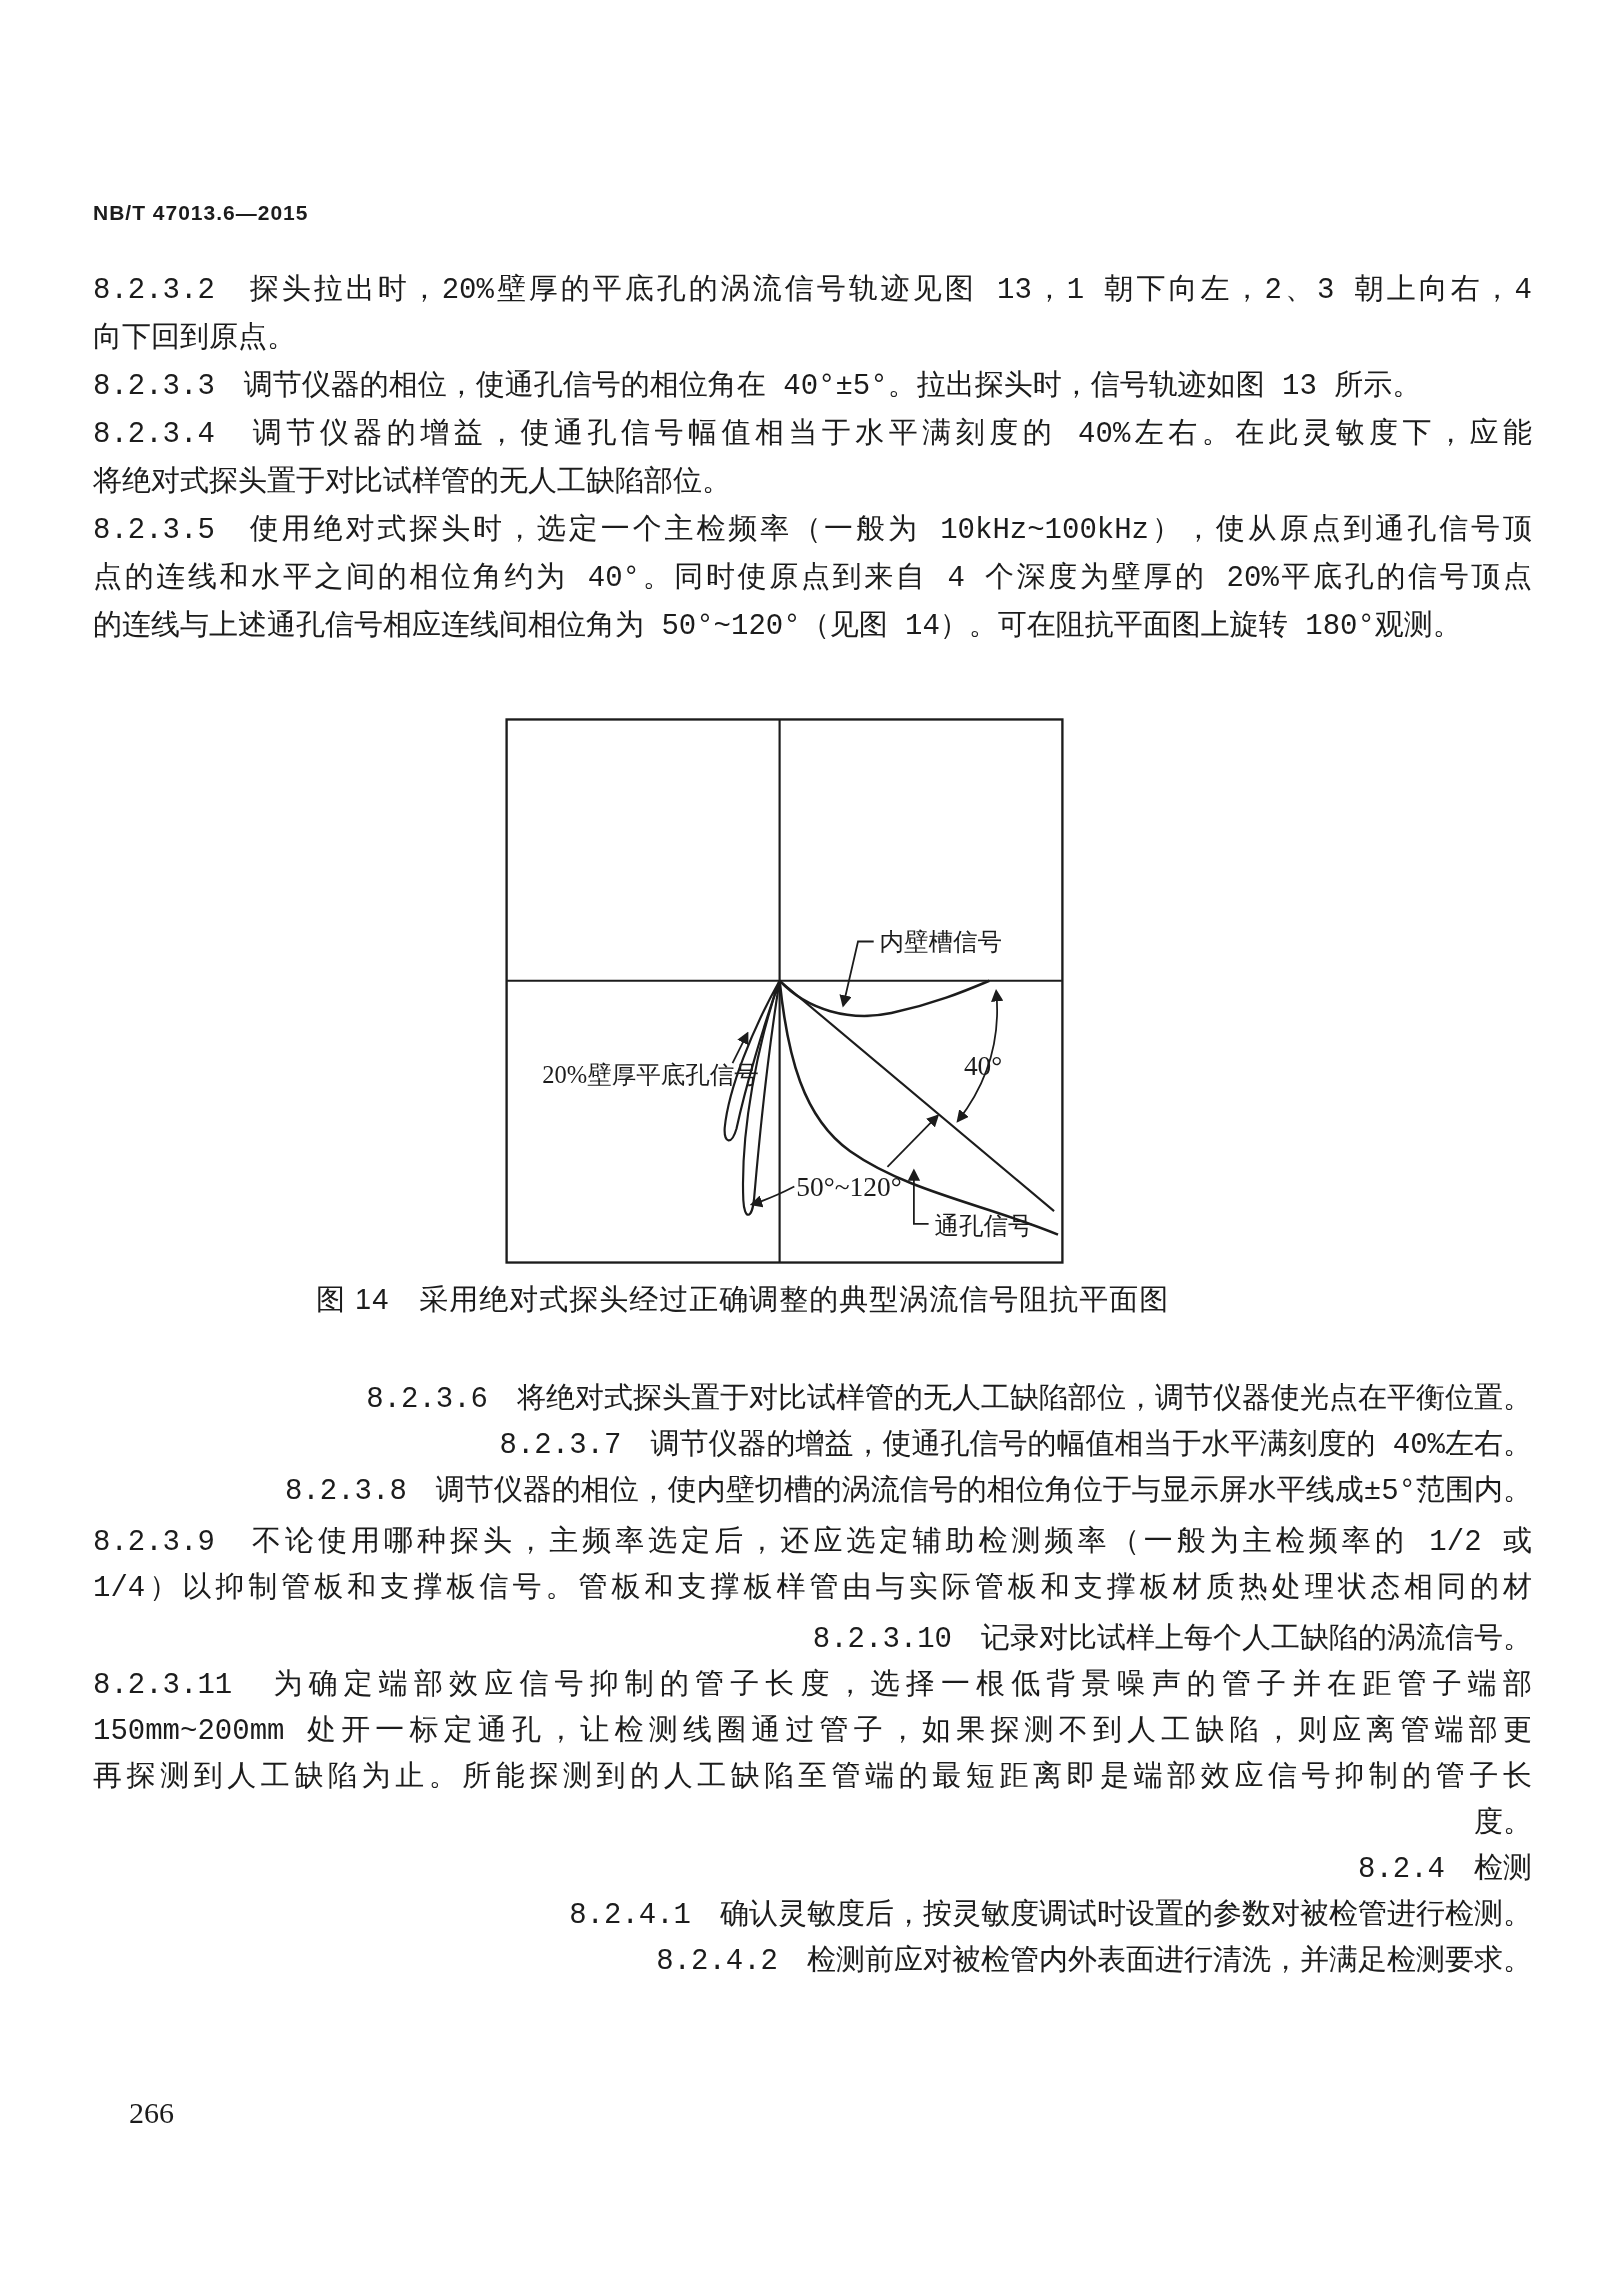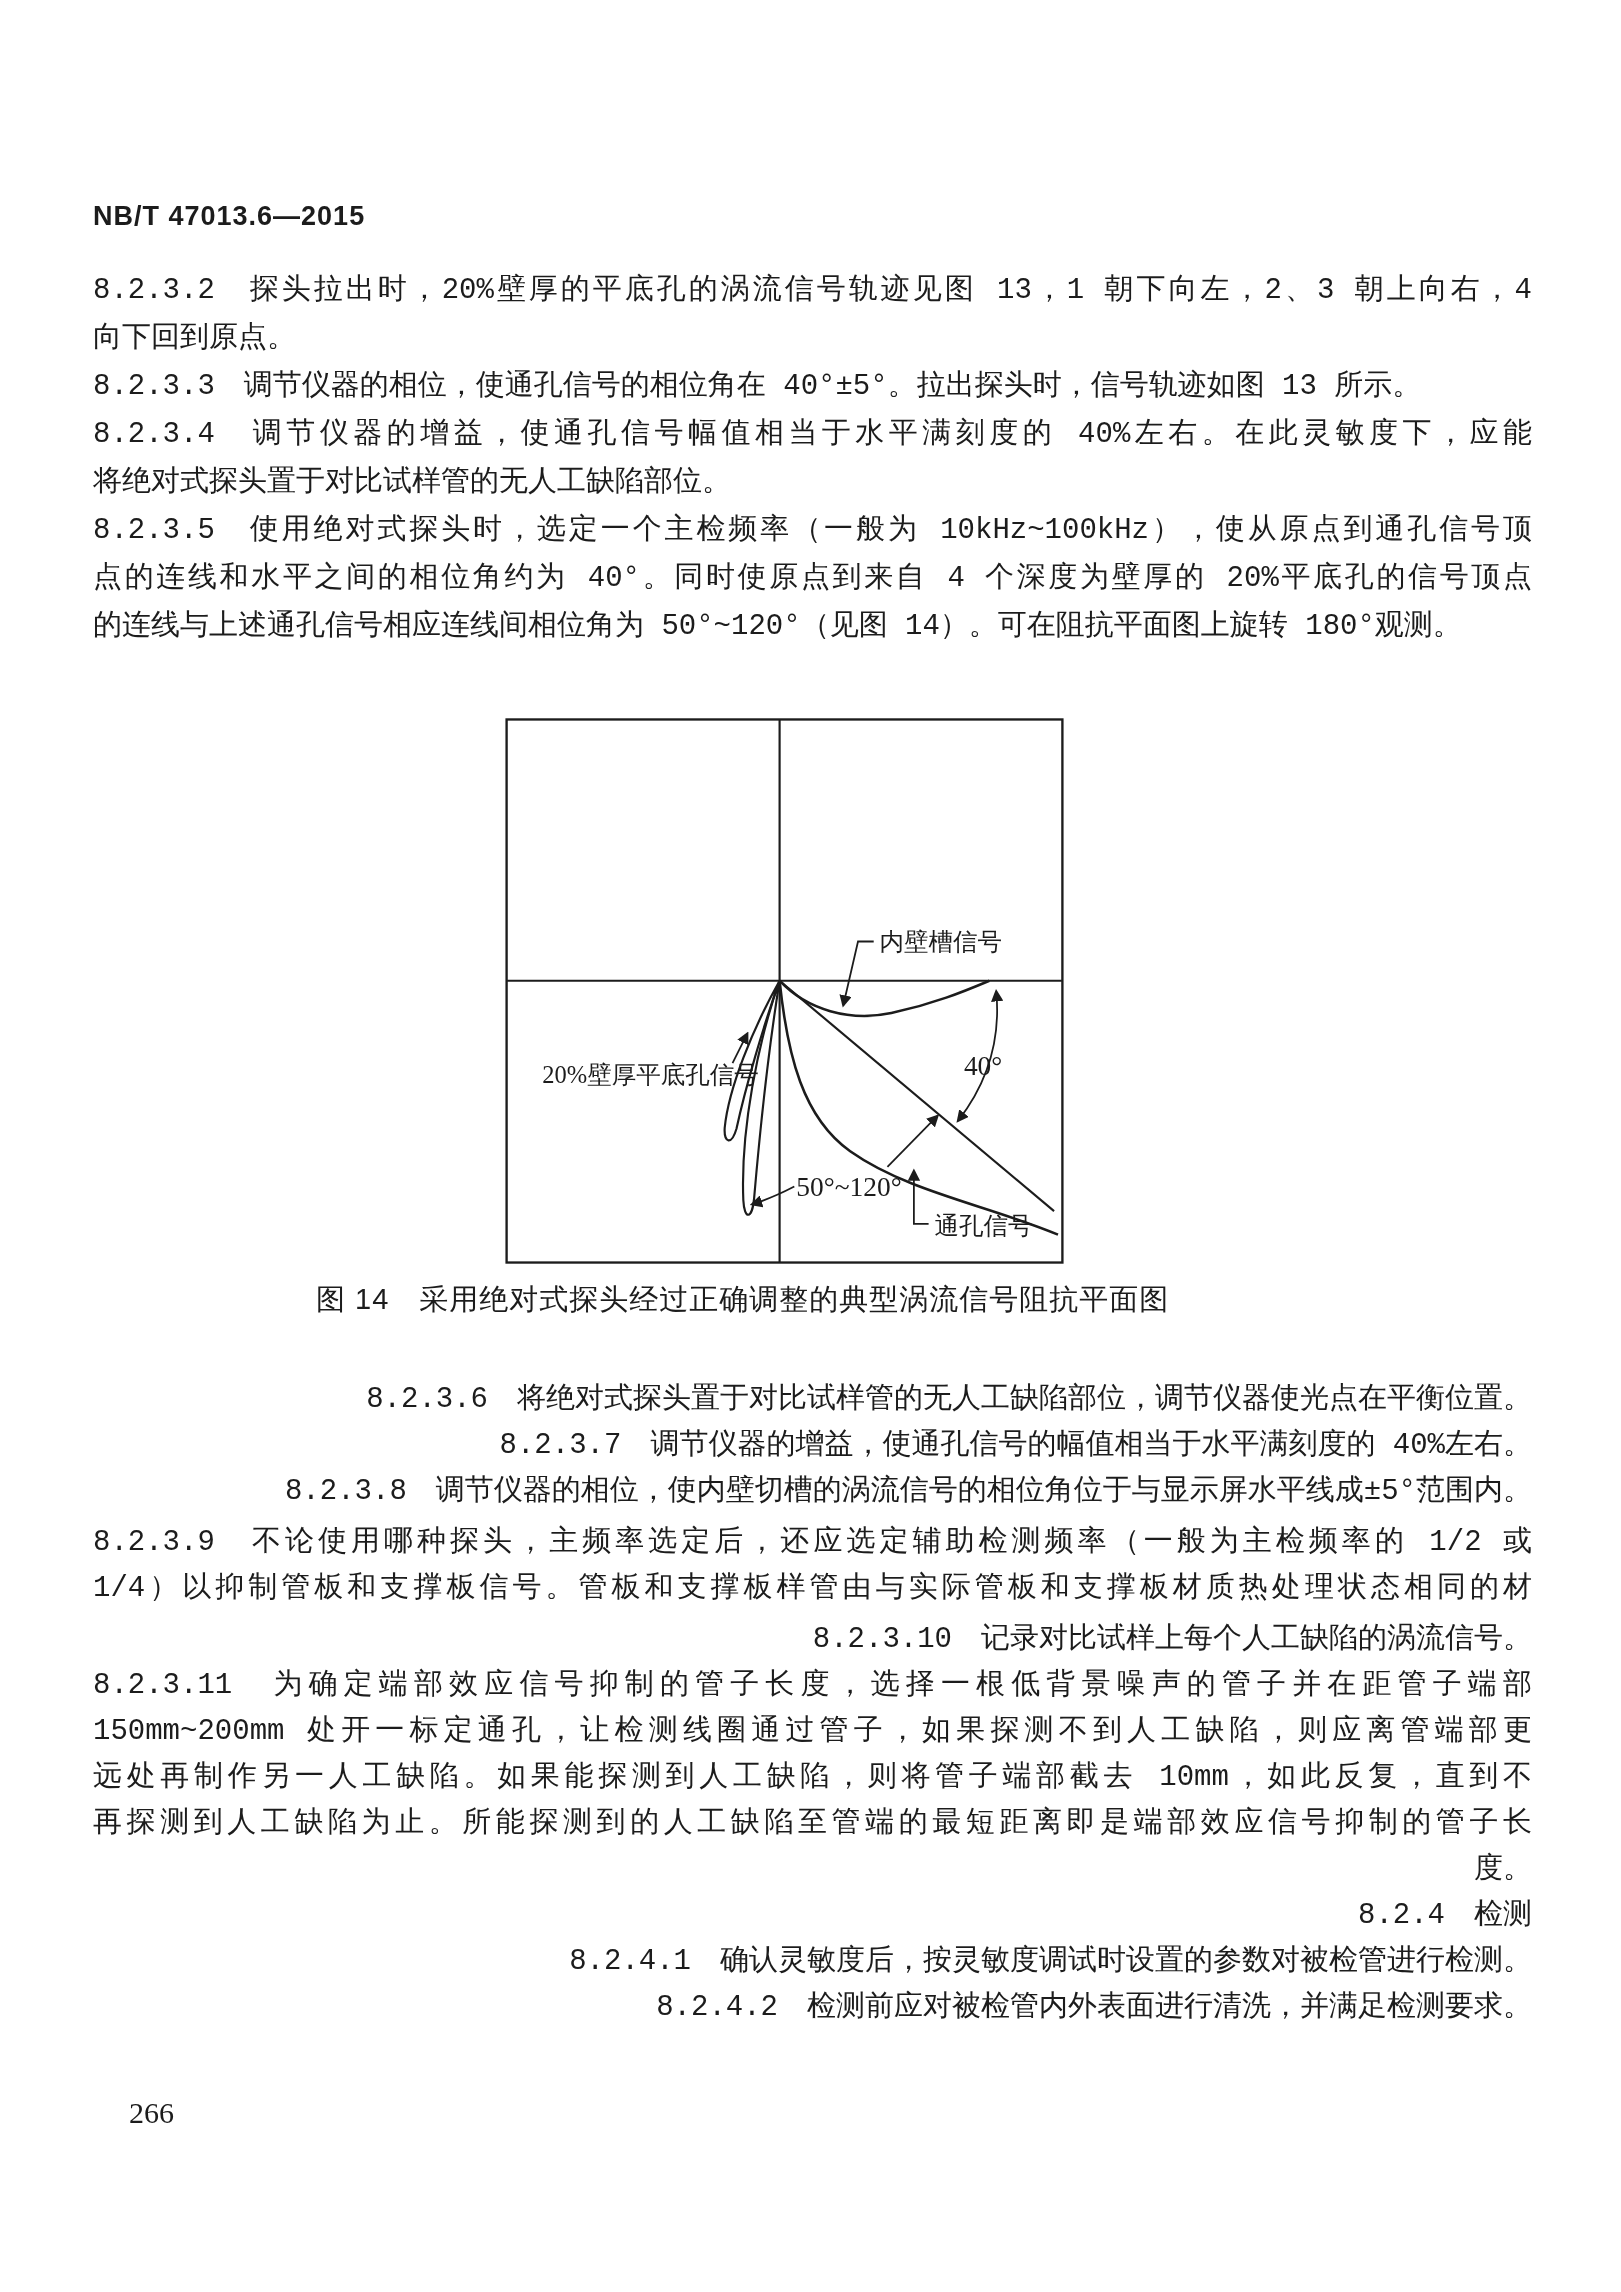--- a/index.html
+++ b/index.html
@@ -5,21 +5,21 @@
   html,body{margin:0;padding:0;}
   body{
     width:1621px;height:2293px;position:relative;
     background:#ffffff;color:#1c1c1c;
     font-family:"Liberation Serif","DejaVu Serif",serif;
     overflow:hidden;
   }
   .doc-header{
     position:absolute;left:93px;top:201px;
     font-family:"Liberation Sans","DejaVu Sans",sans-serif;
-    font-weight:bold;font-size:27px;letter-spacing:1px;
+    font-weight:bold;font-size:21px;letter-spacing:1px;
   }
   .textblock{
     position:absolute;left:93px;width:1439px;
   }
   .tb1{top:267px;}
   .tb2{top:1377px;}
   .ln{
     font-size:29px;line-height:48px;height:48px;
     white-space:nowrap;overflow:visible;
     text-align:left;
@@ -105,21 +105,20 @@
 
 <div class="textblock tb2">
   <div class="ln">8.2.3.6　将绝对式探头置于对比试样管的无人工缺陷部位，调节仪器使光点在平衡位置。</div>
   <div class="ln">8.2.3.7　调节仪器的增益，使通孔信号的幅值相当于水平满刻度的 40%左右。</div>
   <div class="ln">8.2.3.8　调节仪器的相位，使内壁切槽的涡流信号的相位角位于与显示屏水平线成±5°范围内。</div>
   <div class="ln jl mt6">8.2.3.9　不论使用哪种探头，主频率选定后，还应选定辅助检测频率（一般为主检频率的 1/2 或</div>
   <div class="ln jl">1/4）以抑制管板和支撑板信号。管板和支撑板样管由与实际管板和支撑板材质热处理状态相同的材</div>
   <div class="ln mt6">8.2.3.10　记录对比试样上每个人工缺陷的涡流信号。</div>
   <div class="ln jl">8.2.3.11　为确定端部效应信号抑制的管子长度，选择一根低背景噪声的管子并在距管子端部</div>
   <div class="ln jl">150mm~200mm 处开一标定通孔，让检测线圈通过管子，如果探测不到人工缺陷，则应离管端部更</div>
-  <div class="ln jl">远处再制作另一人工缺陷。如果能探测到人工缺陷，则将管子端部截去 10mm，如此反复，直到不</div>
   <div class="ln jl">再探测到人工缺陷为止。所能探测到的人工缺陷至管端的最短距离即是端部效应信号抑制的管子长</div>
   <div class="ln">度。</div>
   <div class="ln">8.2.4　检测</div>
   <div class="ln">8.2.4.1　确认灵敏度后，按灵敏度调试时设置的参数对被检管进行检测。</div>
   <div class="ln">8.2.4.2　检测前应对被检管内外表面进行清洗，并满足检测要求。</div>
 </div>
 
 <div class="pageno">266</div>
 
 

